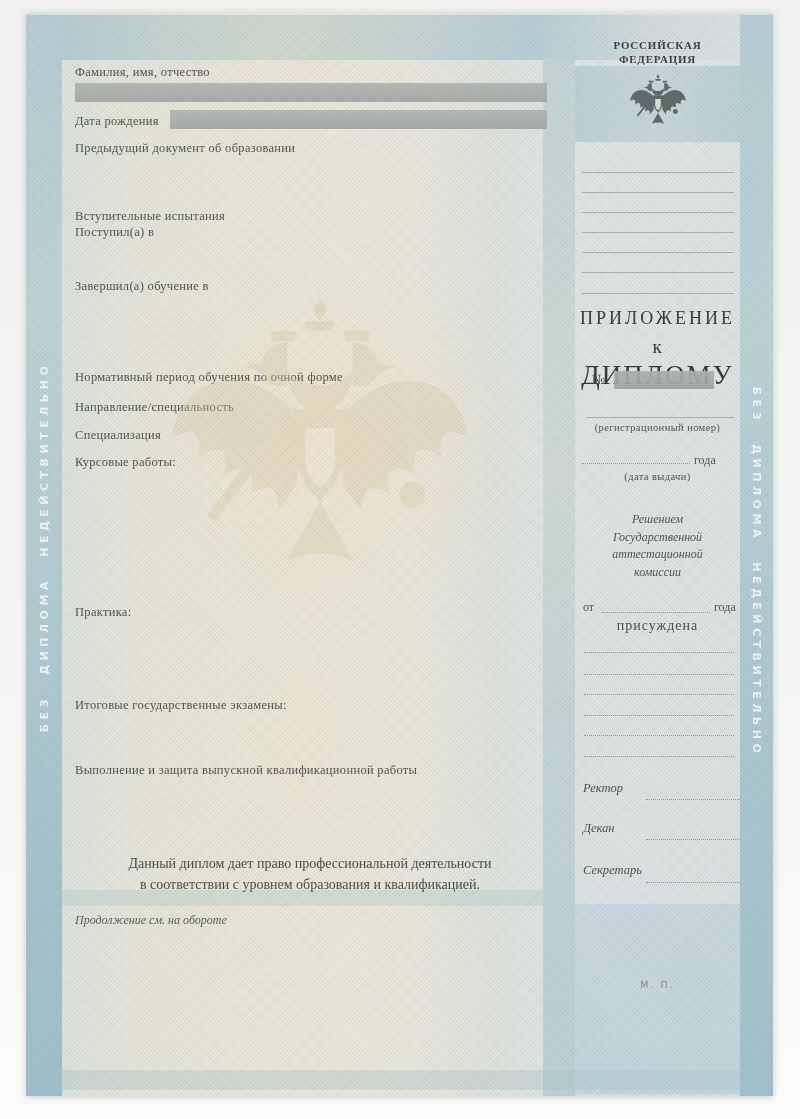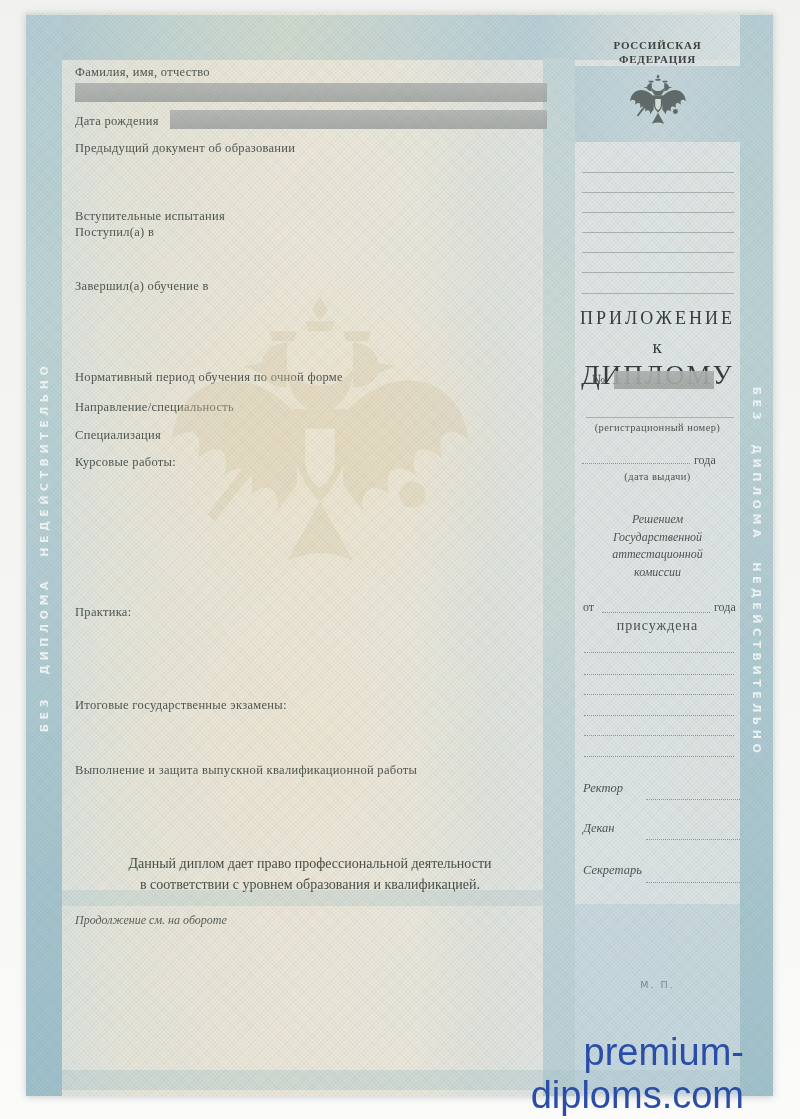--- a/index.html
+++ b/index.html
@@ -206,14 +206,13 @@
 
   <div class="sig" style="top:768px">Ректор</div>
   <div class="dotrule" style="left:620px;top:786px;width:94px"></div>
   <div class="sig" style="top:808px">Декан</div>
   <div class="dotrule" style="left:620px;top:826px;width:94px"></div>
   <div class="sig" style="top:850px">Секретарь</div>
   <div class="dotrule" style="left:620px;top:869px;width:94px"></div>
 
   <div class="seal">М. П.</div>
 
-  <div class="watermark">premium-diploms.com</div>
 </div>
 
 </body></html>

